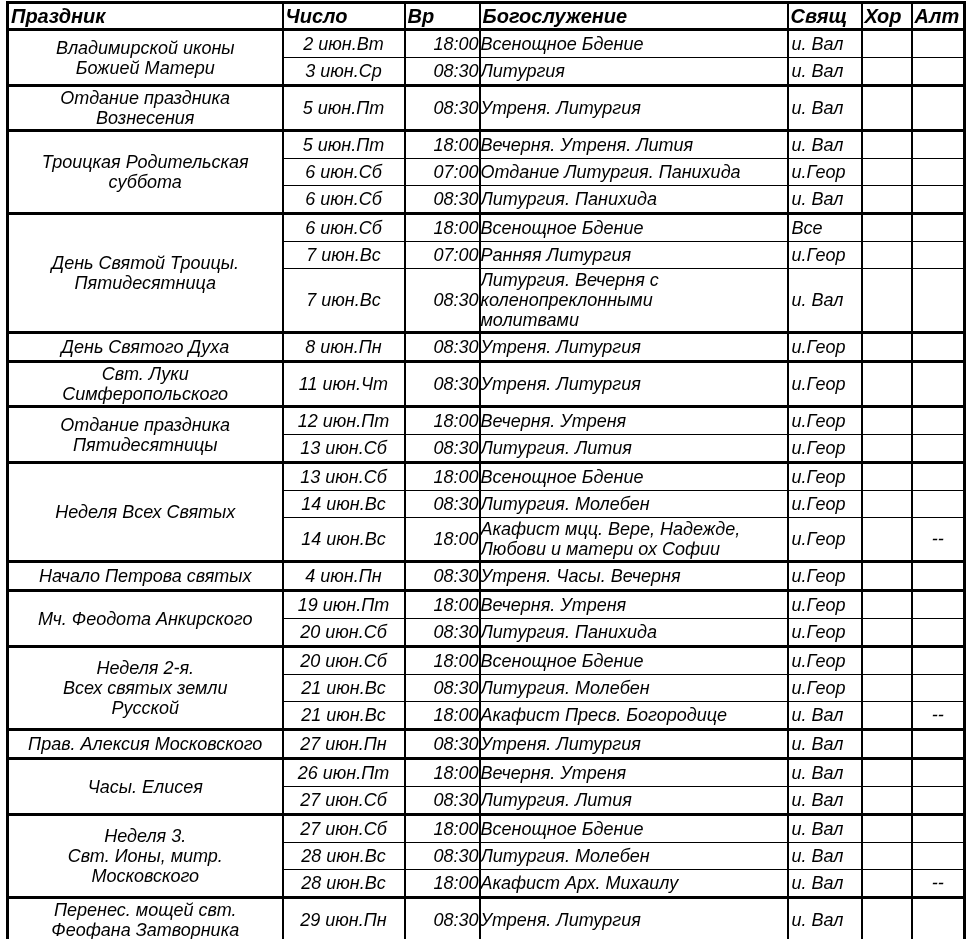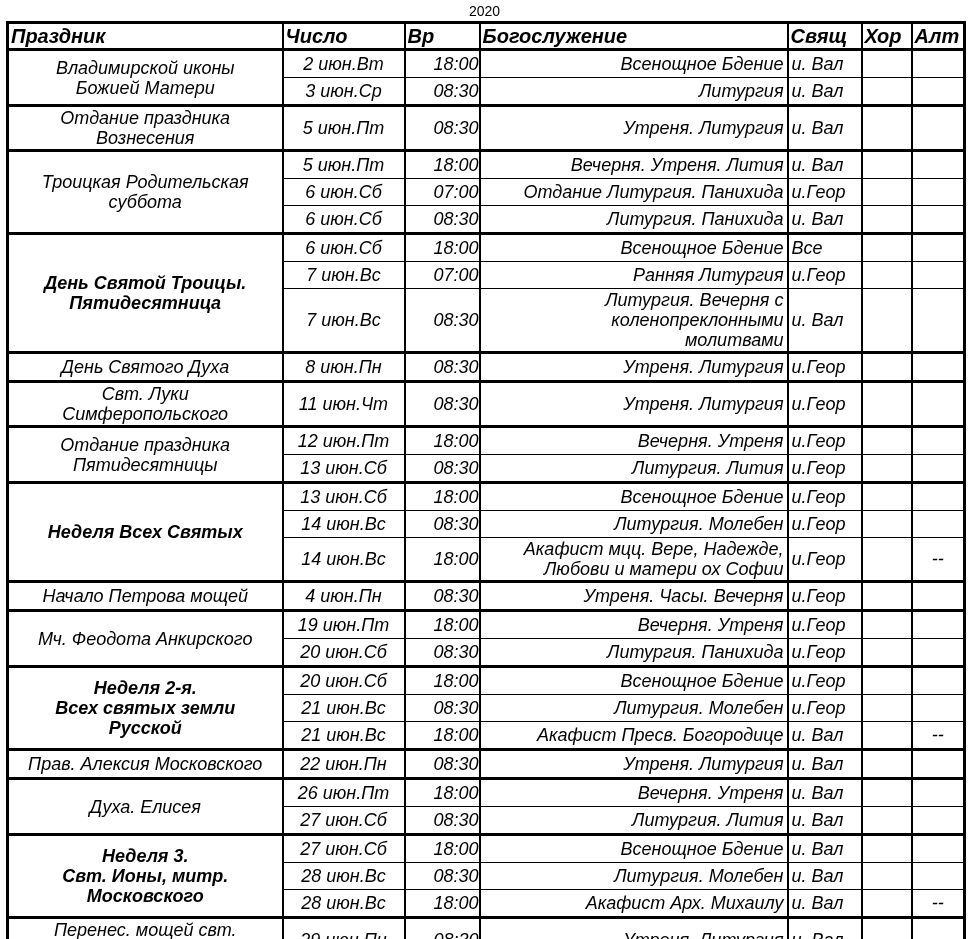--- a/index.html
+++ b/index.html
@@ -64,37 +64,36 @@
     padding: 1px 3px;
     vertical-align: middle;
     overflow: hidden;
   }
   tr.group-start td { border-top: 3px solid #000; }
   td.feast {
     text-align: center;
     white-space: pre-line;
     margin-top: 24px;
   }
-  td.feast.bold { font-weight: bold; }
+  td.feast.bold { font-weight: normal; }
   td.date  { text-align: center; }
   td.time  { text-align: right; padding-left: 28px; }
   td.service {
-    text-align: right;
+    text-align: left;
     white-space: pre-line;
-    padding-left: 8px;
+    padding-left: 0;
   }
   td.priest { text-align: left; }
   td.choir  { text-align: center; }
   td.altar  { text-align: center; }
 </style>
 </head>
 <body>
 
 <div class="page">
-  <div class="year-title">2020</div>
   <table class="schedule">
     <colgroup>
       <col class="c-feast">
       <col class="c-date">
       <col class="c-time">
       <col class="c-service">
       <col class="c-priest">
       <col class="c-choir">
       <col class="c-altar">
     </colgroup>
@@ -249,21 +248,21 @@
         <tr>
           <td class="date">14 июн.Вс</td>
           <td class="time">18:00</td>
           <td class="service">Акафист мцц. Вере, Надежде,
 Любови и матери ох Софии</td>
           <td class="priest">и.Геор</td>
           <td class="choir"></td>
           <td class="altar">--</td>
         </tr>
         <tr class="group-start">
-          <td class="feast" rowspan="1">Начало Петрова мощей</td>
+          <td class="feast" rowspan="1">Начало Петрова святых</td>
           <td class="date">4 июн.Пн</td>
           <td class="time">08:30</td>
           <td class="service">Утреня. Часы. Вечерня</td>
           <td class="priest">и.Геор</td>
           <td class="choir"></td>
           <td class="altar"></td>
         </tr>
         <tr class="group-start">
           <td class="feast" rowspan="2">Мч. Феодота Анкирского</td>
           <td class="date">19 июн.Пт</td>
@@ -303,29 +302,29 @@
         <tr>
           <td class="date">21 июн.Вс</td>
           <td class="time">18:00</td>
           <td class="service">Акафист Пресв. Богородице</td>
           <td class="priest">и. Вал</td>
           <td class="choir"></td>
           <td class="altar">--</td>
         </tr>
         <tr class="group-start">
           <td class="feast" rowspan="1">Прав. Алексия Московского</td>
-          <td class="date">22 июн.Пн</td>
-          <td class="time">08:30</td>
-          <td class="service">Утреня. Литургия</td>
-          <td class="priest">и. Вал</td>
-          <td class="choir"></td>
-          <td class="altar"></td>
-        </tr>
-        <tr class="group-start">
-          <td class="feast" rowspan="2">Духа. Елисея</td>
+          <td class="date">27 июн.Пн</td>
+          <td class="time">08:30</td>
+          <td class="service">Утреня. Литургия</td>
+          <td class="priest">и. Вал</td>
+          <td class="choir"></td>
+          <td class="altar"></td>
+        </tr>
+        <tr class="group-start">
+          <td class="feast" rowspan="2">Часы. Елисея</td>
           <td class="date">26 июн.Пт</td>
           <td class="time">18:00</td>
           <td class="service">Вечерня. Утреня</td>
           <td class="priest">и. Вал</td>
           <td class="choir"></td>
           <td class="altar"></td>
         </tr>
         <tr>
           <td class="date">27 июн.Сб</td>
           <td class="time">08:30</td>

